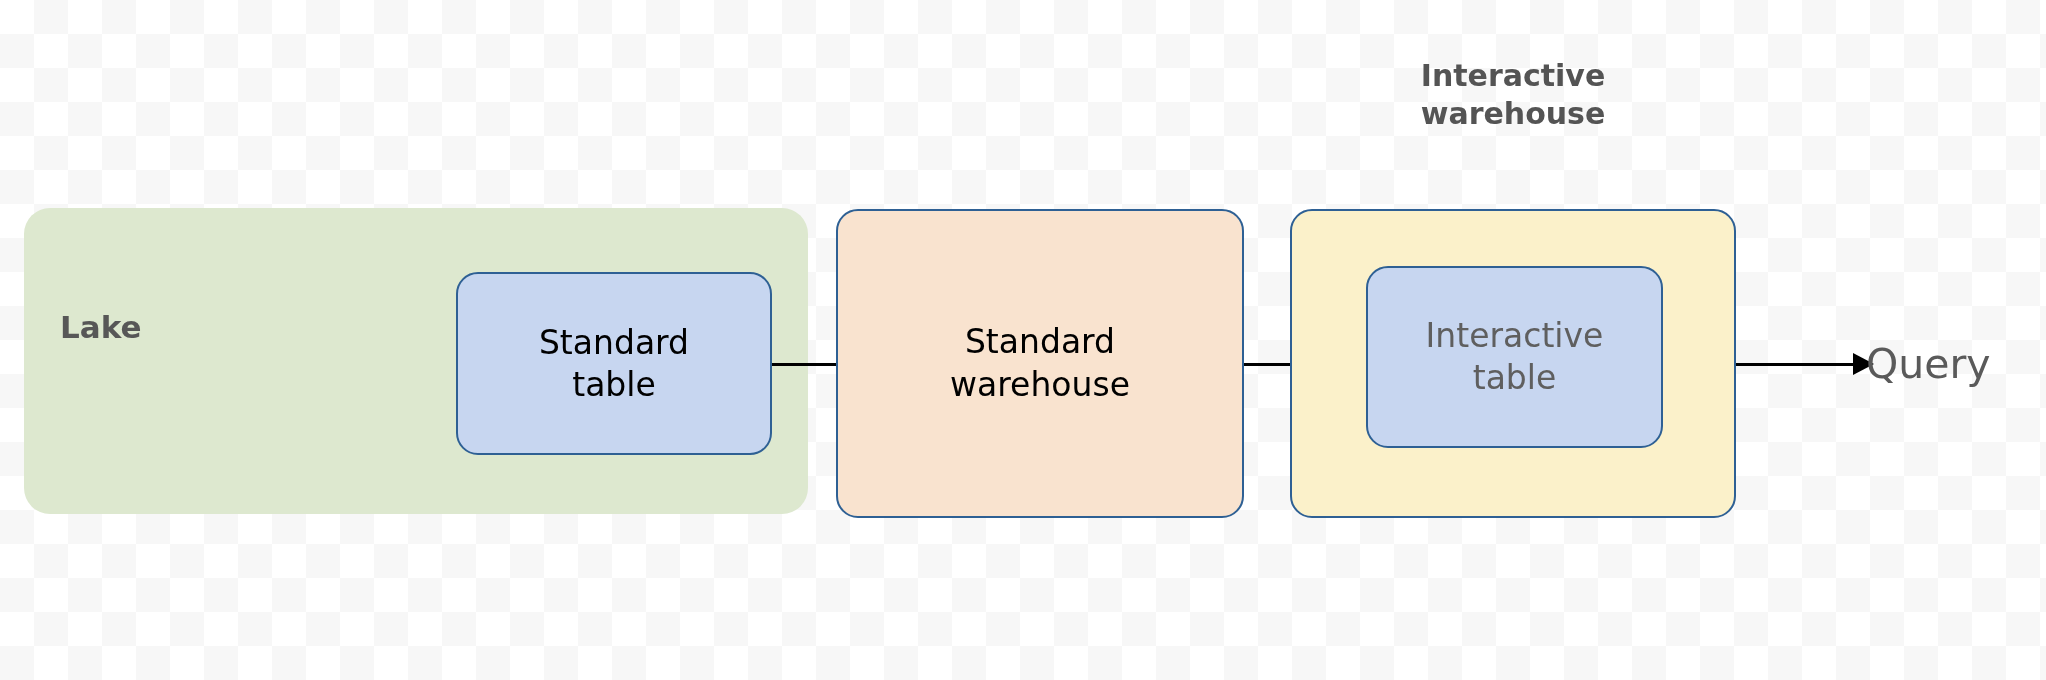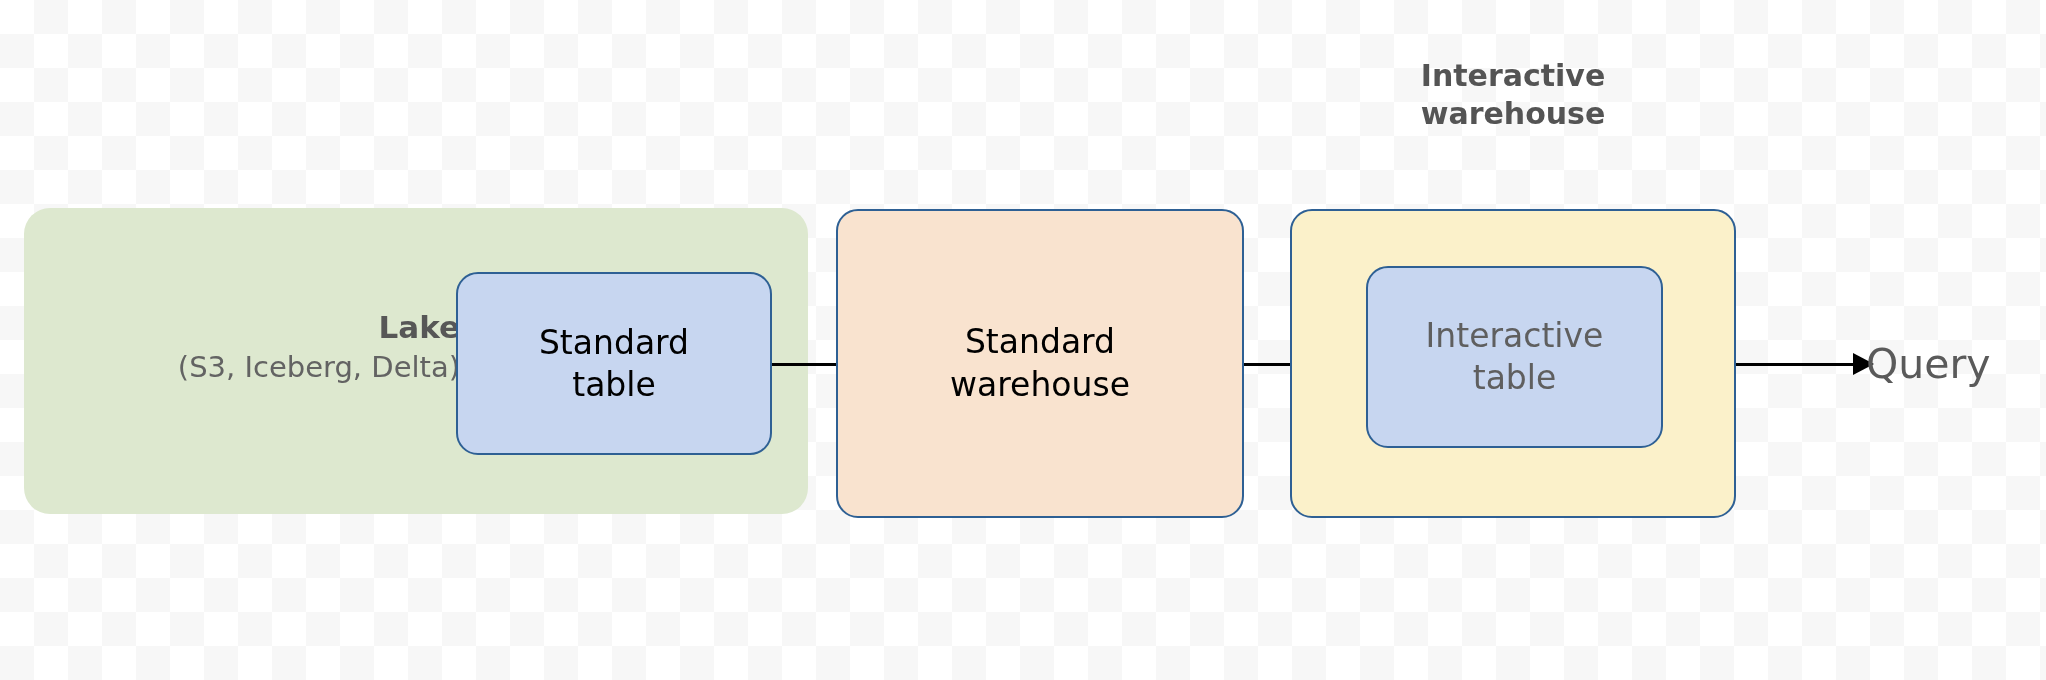--- a/index.html
+++ b/index.html
@@ -41,21 +41,21 @@
     background: #dde8cf;
     border-radius: 26px;
     display: block;
   }
 
   #lake-label {
     position: absolute;
     left: 60px;
     top: 307px;
     width: 400px;
-    text-align: right;
+    text-align: left;
     line-height: 1.32;
     color: #5d5d5d;
   }
   #lake-title {
     display: block;
     font-size: 31px;
     font-weight: bold;
     color: #575757;
   }
   #lake-subtitle {
@@ -160,21 +160,20 @@
 </style>
 </head>
 <body>
 
 <div id="canvas">
 
   <div class="node" id="lake-container"></div>
 
   <div id="lake-label">
     <span id="lake-title">Lake</span>
-    <span id="lake-subtitle">(S3, Iceberg, Delta)</span>
   </div>
 
   <div class="node box" id="standard-table">
     <div>
       <div>Standard</div>
       <div>table</div>
     </div>
   </div>
 
   <div class="connector">

